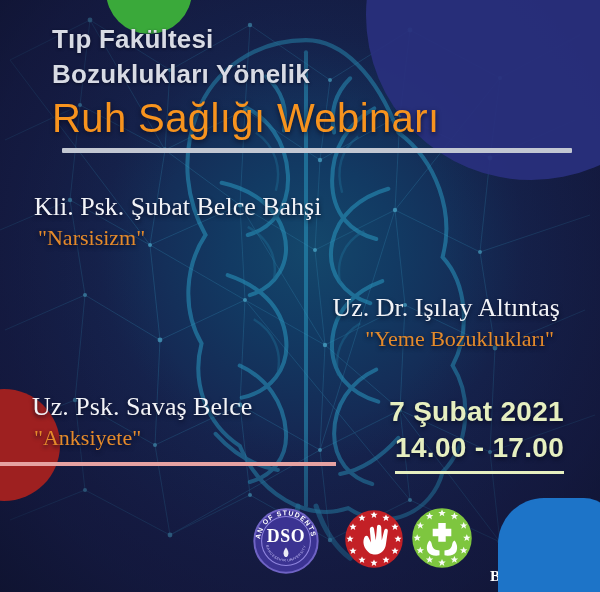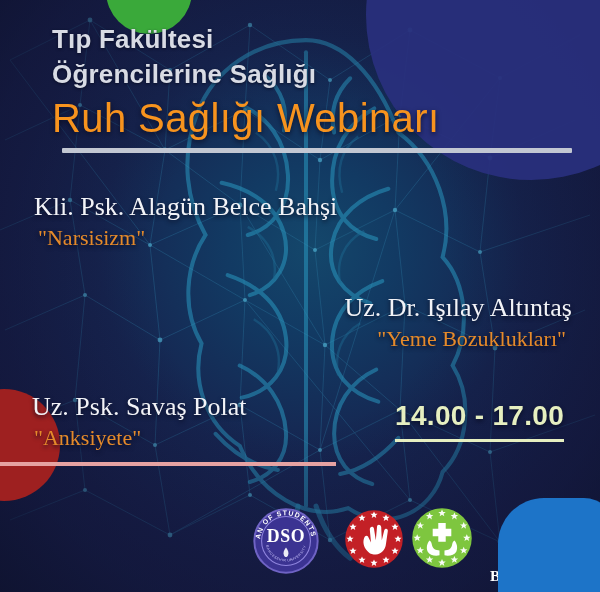--- a/index.html
+++ b/index.html
@@ -44,21 +44,21 @@
   .speakers{position:absolute;left:0;top:192px;width:600px;}
   .spk{font-family:"Liberation Serif", serif;}
   .spk-name{
      color:#f2f3f7;font-size:26px;line-height:1.18;
      text-shadow:0 2px 4px rgba(8,10,30,.85);}
   .spk-topic{
      color:#e58a2a;font-size:22px;line-height:1.2;margin-top:2px;
      text-shadow:0 2px 4px rgba(8,10,30,.85);}
   .spk-1{padding-left:34px;}
   .spk-1 .spk-topic{padding-left:4px;}
-  .spk-2{padding-left:0;text-align:right;padding-right:28px;margin-top:42px;}
+  .spk-2{padding-left:0;text-align:right;padding-right:40px;margin-top:42px;}
   .spk-2 .spk-topic{padding-right:6px;}
   .spk-3{padding-left:32px;margin-top:40px;}
   .spk-3 .spk-topic{padding-left:2px;}
   .datetime{position:absolute;right:36px;top:396px;text-align:right;}
   .dt-date{
      color:#e6efc0;font-size:28px;font-weight:bold;letter-spacing:.3px;
      text-shadow:0 2px 4px rgba(8,10,30,.8);}
   .dt-time{
      color:#e6efc0;font-size:28px;font-weight:bold;letter-spacing:.3px;margin-top:4px;
      border-bottom:3px solid #e6efc0;display:inline-block;padding-bottom:7px;
@@ -172,45 +172,46 @@
   </svg>
 
   <div class="vignette"></div>
 
   <div class="blob-indigo"></div>
   <div class="blob-green"></div>
   <div class="blob-red"></div>
 
   <div class="head-wrap">
     <div class="head-line">Tıp Fakültesi</div>
-    <div class="head-line">Öğrencilerine Sağlığı</div>
+    <div class="head-line">Bozuklukları Yönelik</div>
     <div class="title-main">Ruh Sağlığı Webinarı</div>
   </div>
 
   <div class="rule-top"></div>
 
   <div class="speakers">
 
     <div class="spk spk-1">
-      <div class="spk-name">Kli. Psk. Alagün Belce Bahşi</div>
+      <div class="spk-name">Kli. Psk. Şubat Belce Bahşi</div>
       <div class="spk-topic">"Narsisizm"</div>
     </div>
 
     <div class="spk spk-2">
       <div class="spk-name">Uz. Dr. Işılay Altıntaş</div>
       <div class="spk-topic">"Yeme Bozuklukları"</div>
     </div>
 
     <div class="spk spk-3">
-      <div class="spk-name">Uz. Psk. Savaş Polat</div>
+      <div class="spk-name">Uz. Psk. Savaş Belce</div>
       <div class="spk-topic">"Anksiyete"</div>
     </div>
   </div>
 
   <div class="datetime">
+    <div class="dt-date">7 Şubat 2021</div>
     <div><span class="dt-time">14.00 - 17.00</span></div>
   </div>
 
   <div class="rule-bottom"></div>
 
   <div class="logos-abs">
 
     <svg class="logo logo-dso" viewBox="0 0 100 100">
       <defs>
         <path id="dsoTop" d="M50 50 m-39 0 a39 39 0 1 1 78 0" fill="none"></path>

